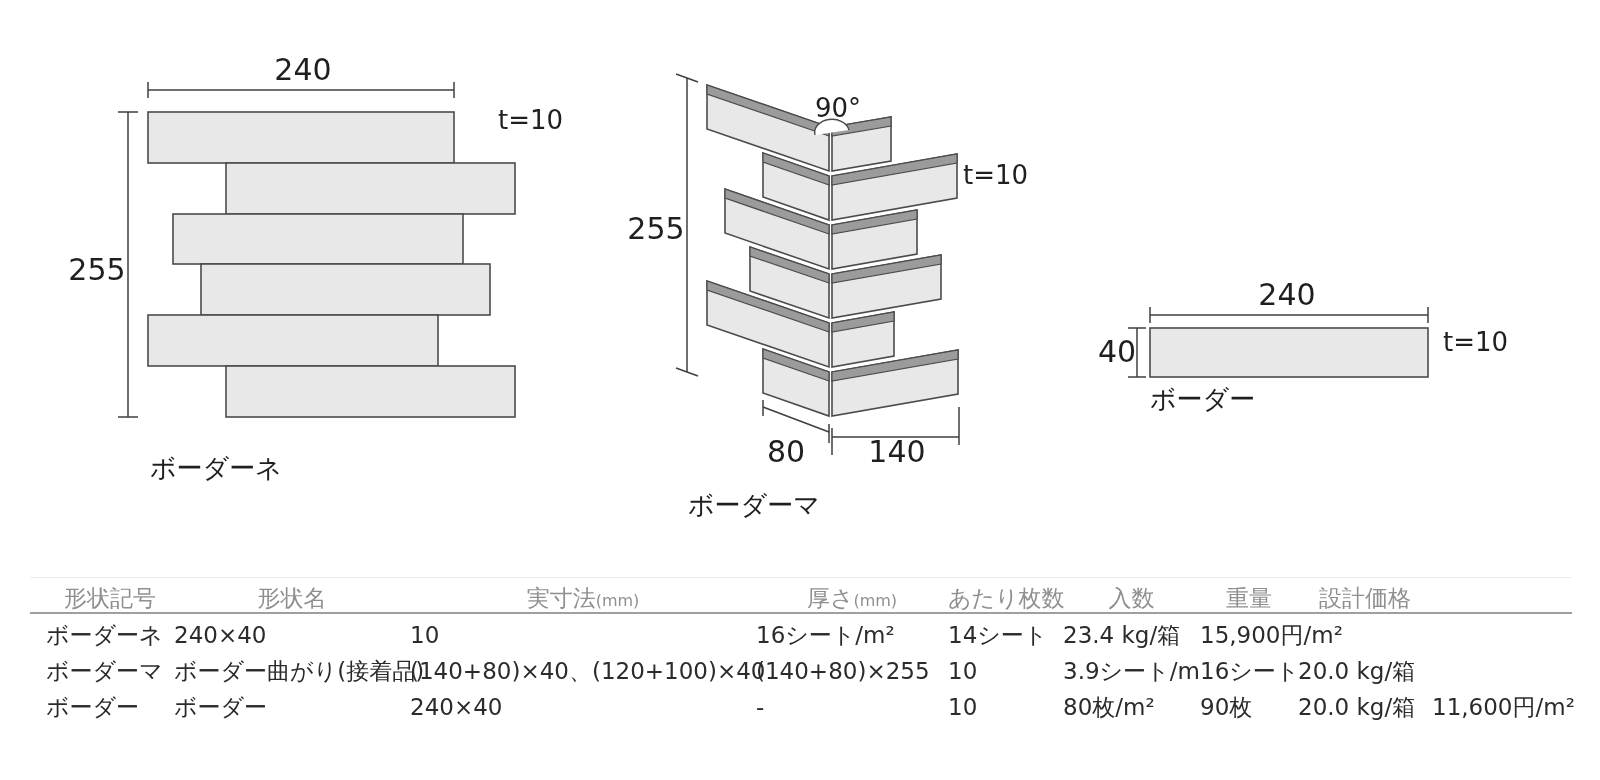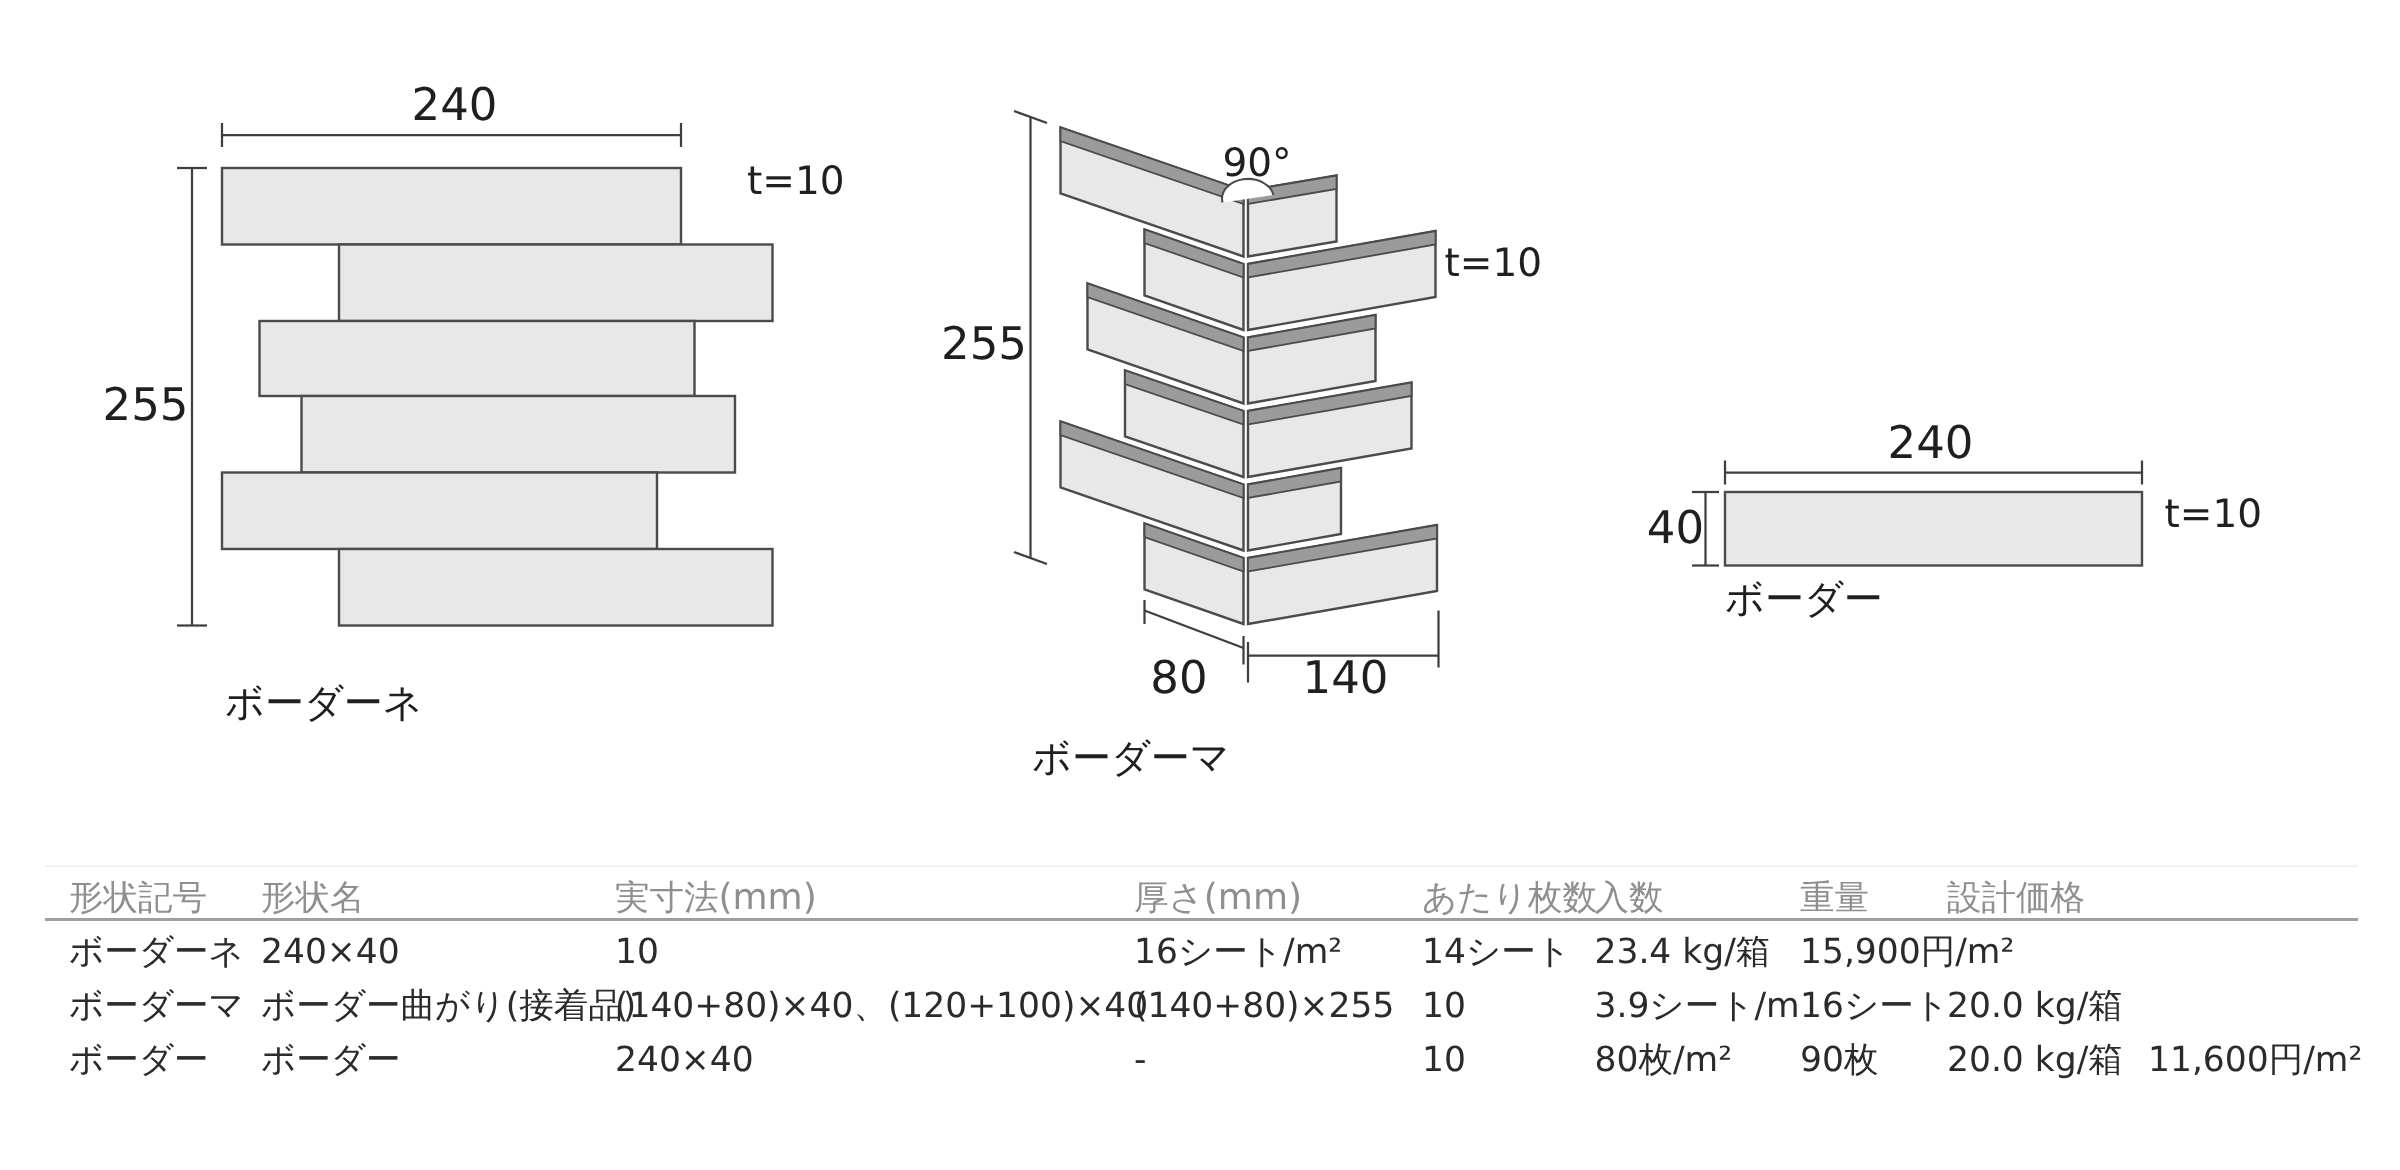--- a/index.html
+++ b/index.html
@@ -19,23 +19,23 @@
 
   .spec-table{
     position:absolute;left:30px;top:577px;width:1542px;
     border-top:1px solid #ececec;
   }
   .thead{
     display:grid;
     grid-template-columns:128px 236px 346px 192px 115px 137px 98px 134px 1fr;
     padding-left:16px;padding-top:7px;height:27px;
     border-bottom:2px solid #9f9f9f;
-    color:#8f8f8f;font-size:23px;line-height:27px;white-space:nowrap;
+    color:#8f8f8f;font-size:23px;line-height:27px;white-space:nowrap;text-align:center;
   }
-  .thead .unit{font-size:24px;}
+  .thead .unit{font-size:16px;}
   .trow{
     display:grid;
     grid-template-columns:128px 236px 346px 192px 115px 137px 98px 134px 1fr;
     padding-left:16px;
     height:36px;line-height:36px;
     color:#2b2b2b;font-size:23px;white-space:nowrap;
   }
   .trows{padding-top:3px;}
 </style>
 </head>

